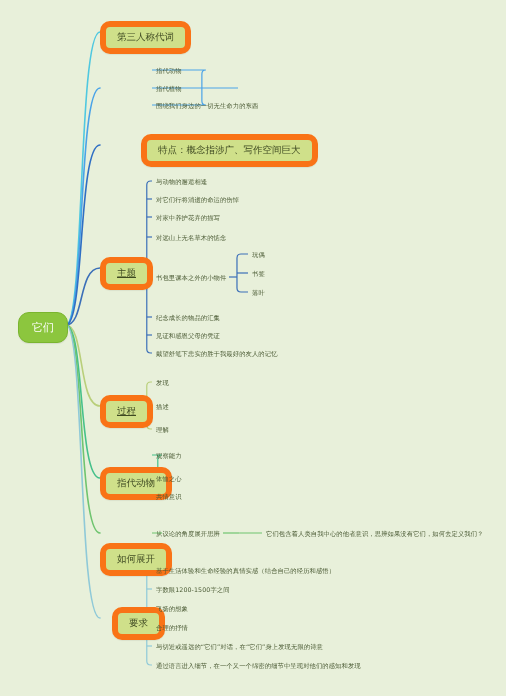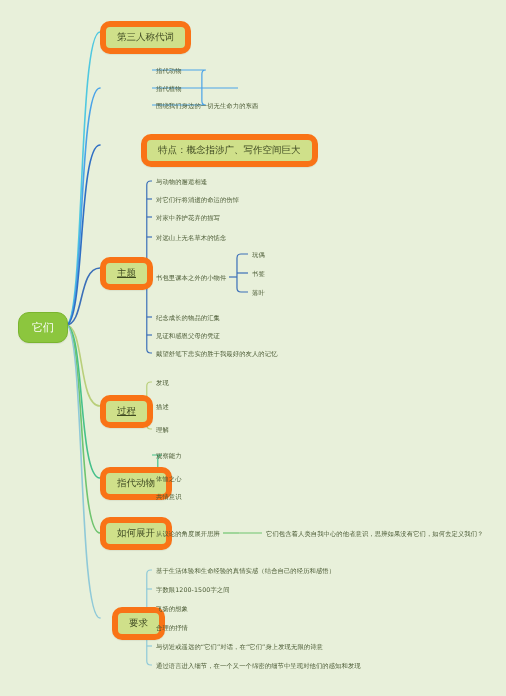--- a/index.html
+++ b/index.html
@@ -112,21 +112,21 @@
     <div class="node leaf" style="left: 156px; top: 330.5px;">见证和感恩父母的凭证</div>
     <div class="node leaf" style="left: 156px; top: 348.5px;">戴望舒笔下忠实的胜于我最好的友人的记忆</div>
     <div class="node lvl1" style="left: 100px; top: 394.5px; text-decoration: underline;">过程</div>
     <div class="node leaf" style="left: 156px; top: 377.5px;">发现</div>
     <div class="node leaf" style="left: 156px; top: 401.5px;">描述</div>
     <div class="node leaf" style="left: 156px; top: 424.5px;">理解</div>
     <div class="node lvl1" style="left: 100px; top: 466.5px;">指代动物</div>
     <div class="node leaf" style="left: 156px; top: 450.5px;">观察能力</div>
     <div class="node leaf" style="left: 156px; top: 473.5px;">体恤之心</div>
     <div class="node leaf" style="left: 156px; top: 491.5px;">共情意识</div>
-    <div class="node lvl1" style="left: 100px; top: 517px;">如何展开</div>
+    <div class="node lvl1" style="left: 100px; top: 543px;">如何展开</div>
     <div class="node leaf" style="left: 156px; top: 528.5px;">从议论的角度展开思辨</div>
     <div class="node leaf sub" style="left: 266px; top: 528.5px;">它们包含着人类自我中心的他者意识，思辨如果没有它们，如何去定义我们？</div>
     <div class="node lvl1" style="left: 100px; top: 606.5px; margin-left: 12px;">要求</div>
     <div class="node leaf" style="left: 156px; top: 565.5px;">基于生活体验和生命经验的真情实感（结合自己的经历和感悟）</div>
     <div class="node leaf" style="left: 156px; top: 584.5px;">字数限1200-1500字之间</div>
     <div class="node leaf" style="left: 156px; top: 603.5px;">飞扬的想象</div>
     <div class="node leaf" style="left: 156px; top: 622.5px;">合理的抒情</div>
     <div class="node leaf" style="left: 156px; top: 641.5px;">与切近或遥远的“它们”对话，在“它们”身上发现无限的诗意</div>
     <div class="node leaf" style="left: 156px; top: 660.5px;">通过语言进入细节，在一个又一个绵密的细节中呈现对他们的感知和发现</div>
   </div>

